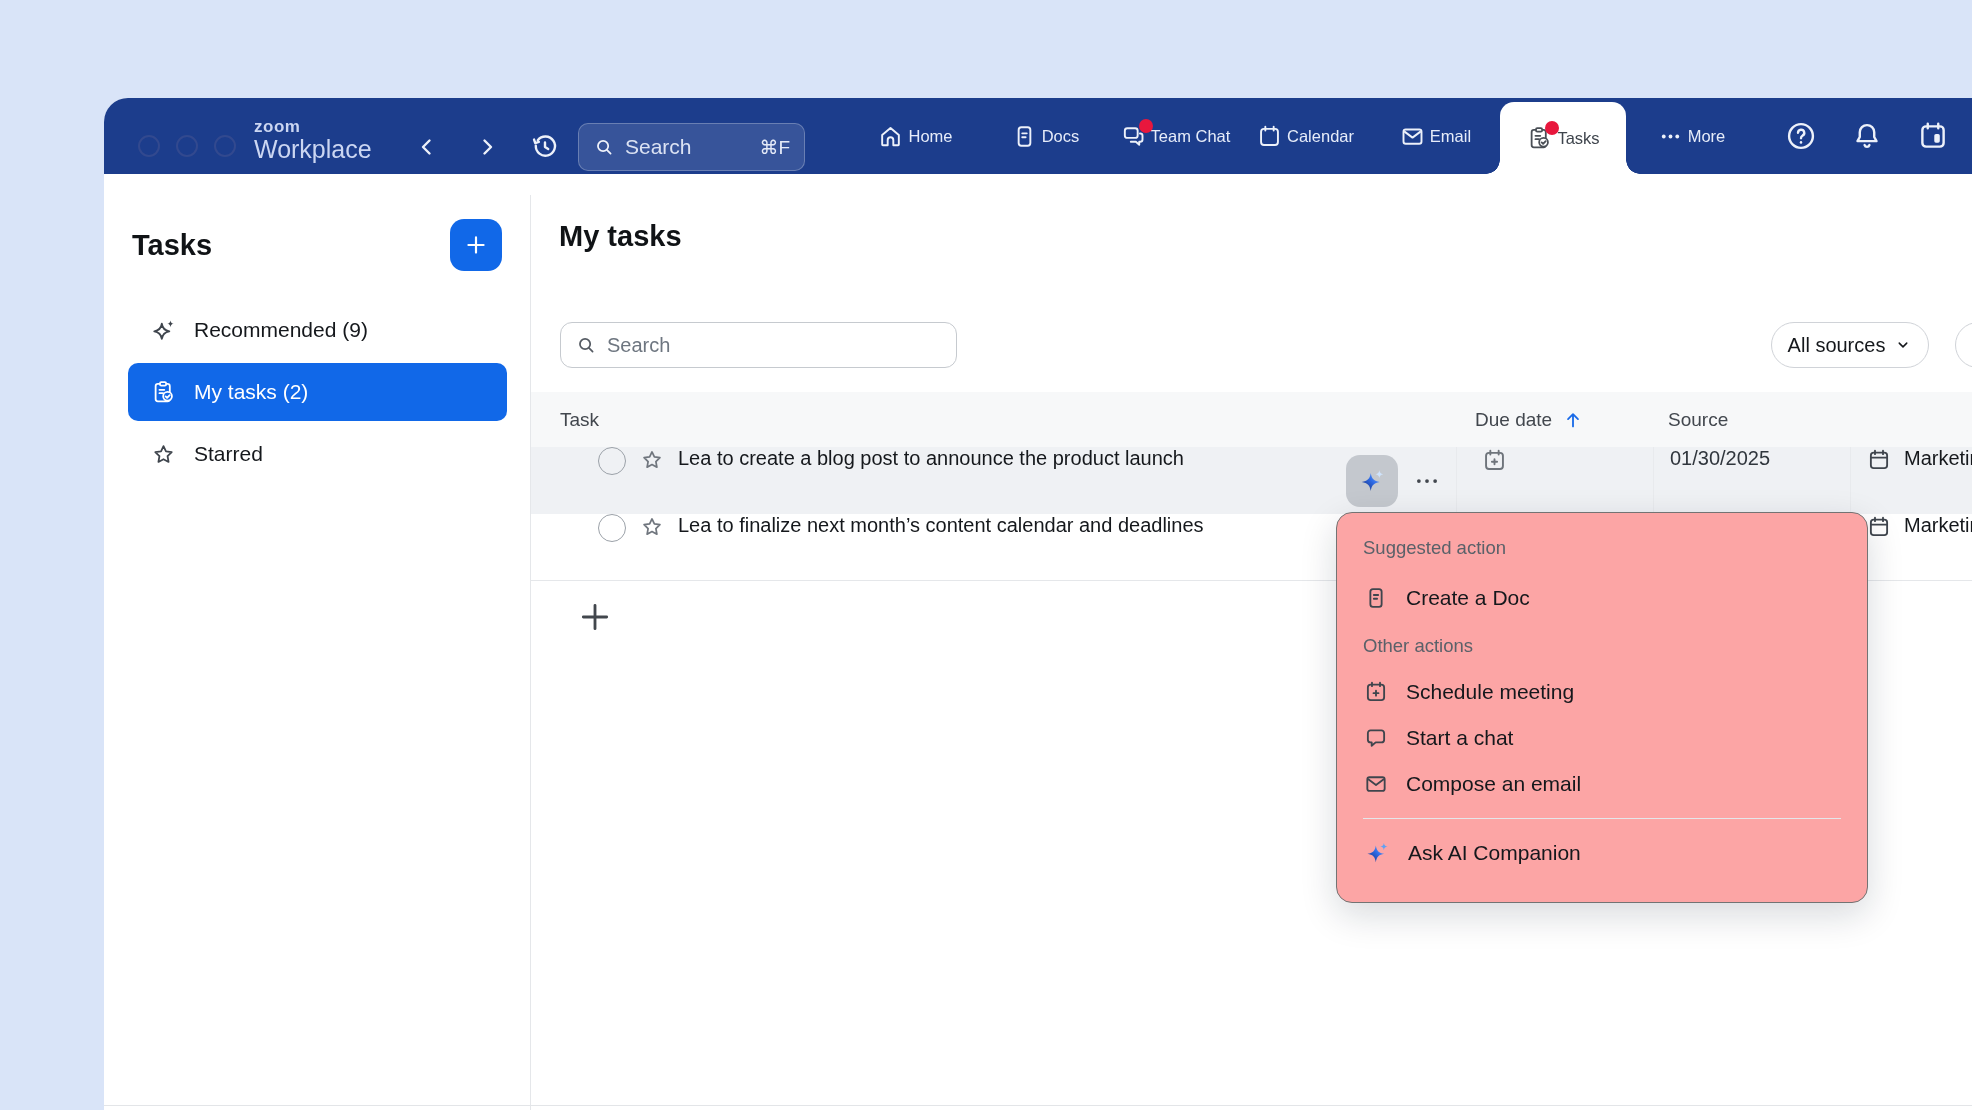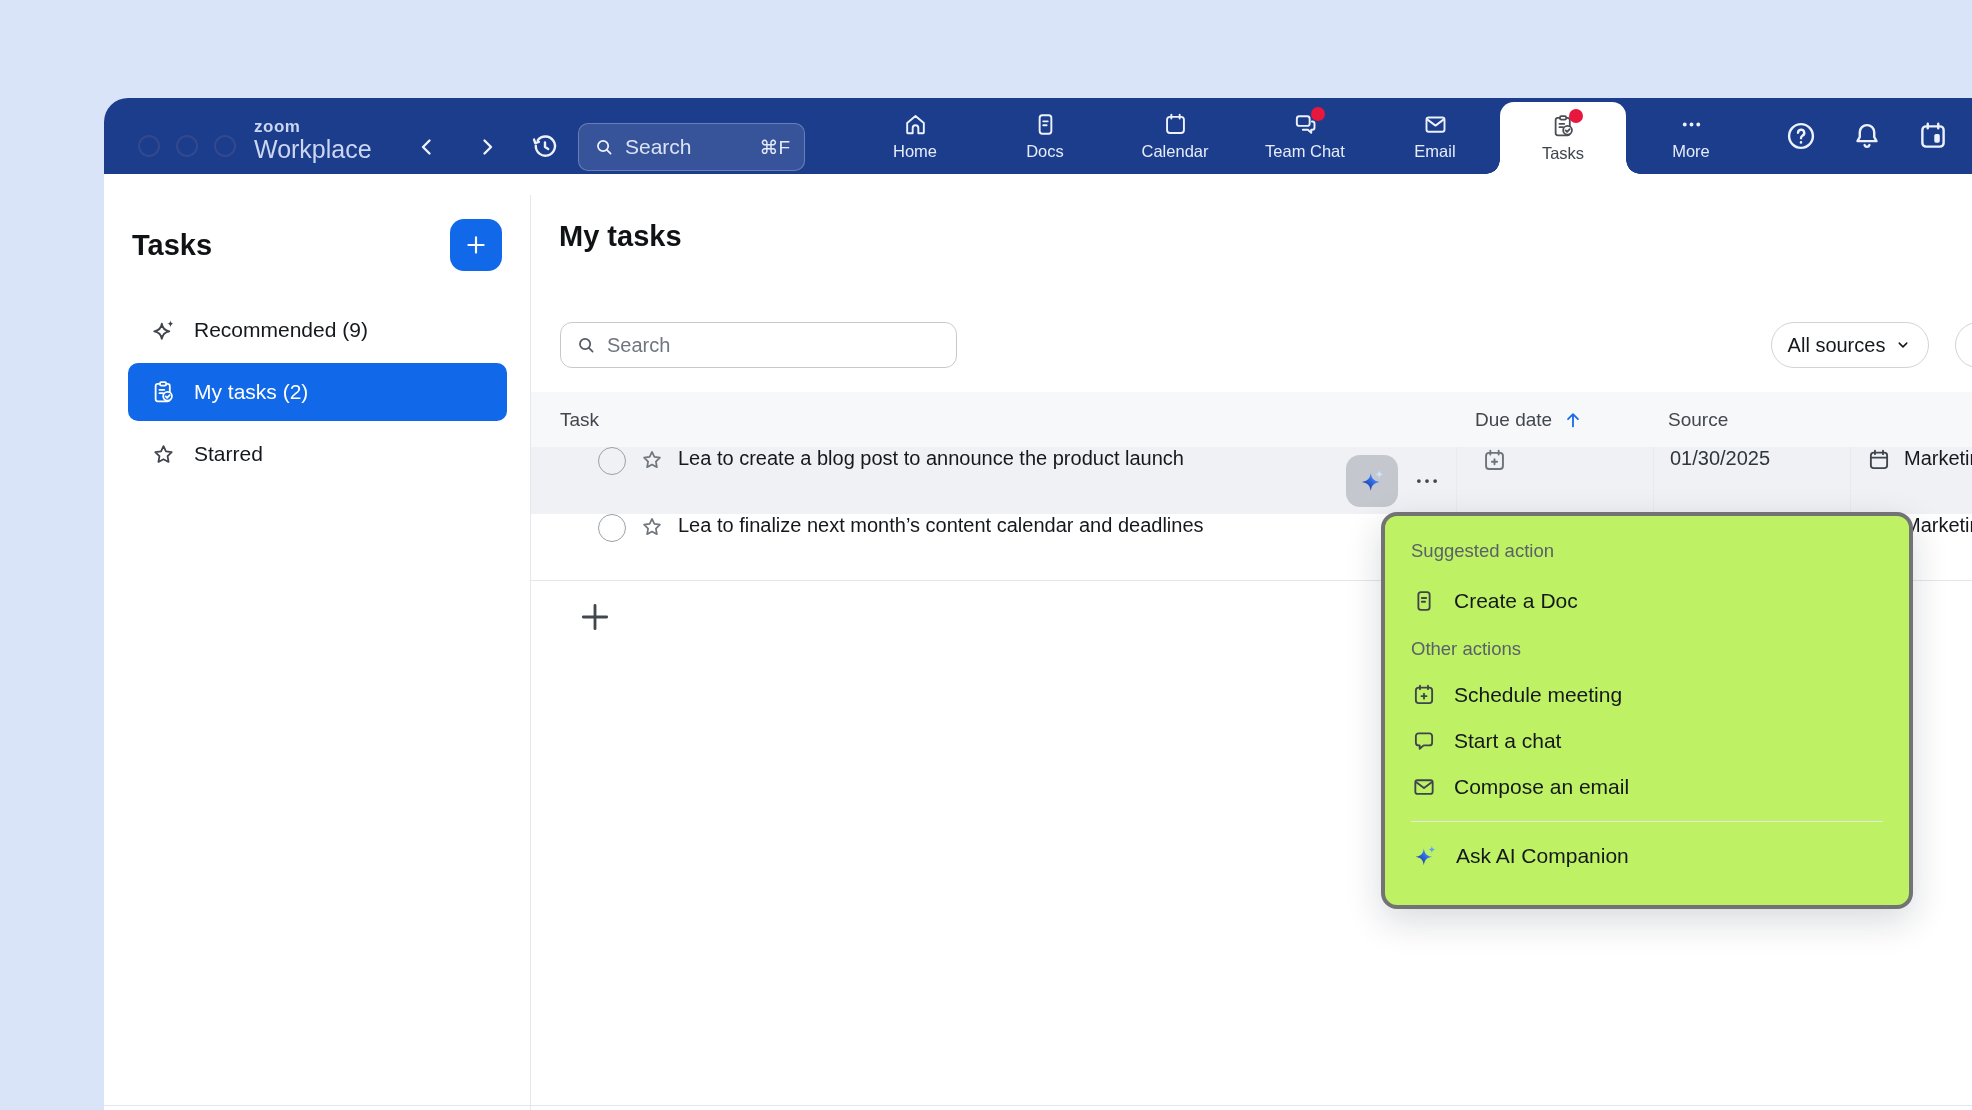--- a/index.html
+++ b/index.html
@@ -37,21 +37,21 @@
     border-radius:10px; display:flex; align-items:center; padding:0 14px; gap:10px; color:#F0F3FB;
   }
   .nav-search input {
     flex:1; min-width:0; background:transparent; border:none; outline:none;
     color:#F0F3FB; font-size:21px; font-family:inherit;
   }
   .nav-search input::placeholder { color:#E4EAF8; opacity:.95; }
   .nav-search .kbd { font-size:19px; color:#E4EAF8; }
   .nav-items { position:absolute; left:746px; top:0; height:100%; display:flex; }
   .nav-item {
-    width:130px; height:100%; display:flex; flex-direction:column; align-items:center;
+    width:130px; height:100%; display:flex; align-items:center;
     justify-content:center; gap:4px; color:#EDF1FA; cursor:pointer; background:none; border:none;
     font-family:inherit;
   }
   .nav-item .ico { position:relative; width:27px; height:27px; }
   .nav-item .lbl { font-size:16.5px; color:#E6ECF9; }
   .nav-tab {
     width:126px; margin-top:4px; height:calc(100% - 4px);
     background:#fff; border-radius:14px 14px 0 0; position:relative; color:#4A4F56;
   }
   .nav-tab .lbl { color:#3F454D; }
@@ -130,22 +130,22 @@
   .cal-add { width:27px; height:27px; color:#6E747B; background:none; border:none; cursor:pointer; }
   .created-cell { padding-left:16px; color:#30363D; }
   .source-cell { padding-left:15px; gap:12px; color:#15181C; overflow:hidden; white-space:nowrap; }
   .source-cell .ico { width:26px; height:26px; color:#3F454D; flex:0 0 auto; }
 
   .add-task { position:absolute; left:44px; top:402px; width:40px; height:40px; color:#42474D;
               background:none; border:none; cursor:pointer; }
 
   
   .menu {
-    position:absolute; left:850px; top:317px; width:532px; border-radius:16px; background:#bef264;
-    border:4px solid #737373; box-shadow:0 12px 36px rgba(15,23,42,.16);
+    position:absolute; left:805px; top:317px; width:532px; border-radius:16px; background:#fca5a5;
+    border:1px solid #737373; box-shadow:0 12px 36px rgba(15,23,42,.16);
     padding:24px 26px 26px 26px; z-index:50;
   }
   .menu-label { font-size:18.5px; color:#5A6169; margin-bottom:16px; }
   .menu-label.second { margin-top:14px; margin-bottom:12px; }
   .menu-item { height:46px; display:flex; align-items:center; gap:17px; font-size:21px; color:#15181C;
                background:none; border:none; cursor:pointer; width:100%; font-family:inherit; text-align:center; }
   .menu-item .ico { width:26px; height:26px; color:#3F454D; flex:0 0 auto; }
   .menu-div { height:1px; background:#E4E6EA; margin:11px 0; }
 
   svg { display:block; width:100%; height:100%; }
@@ -217,35 +217,35 @@
             <svg viewBox="0 0 24 24" fill="none" stroke="currentColor" stroke-width="1.7" stroke-linecap="round" stroke-linejoin="round">
                 <rect x="6.8" y="3.8" width="10.4" height="16.4" rx="2.4"></rect>
                 <path d="M10 9.2h4M10 12.7h3"></path>
               </svg>
           </span>
           <span class="lbl">Docs</span>
         </button>
         <button class="nav-item">
           <span class="ico">
             <svg viewBox="0 0 24 24" fill="none" stroke="currentColor" stroke-width="1.7" stroke-linecap="round" stroke-linejoin="round">
+              <rect x="4.3" y="4.6" width="11.4" height="8.6" rx="2.2"></rect>
+              <path d="M17.7 9.3h.3a2 2 0 0 1 2 2v3.3a2 2 0 0 1-2 2h-.9v2.7l-3-2.7h-4.5"></path>
+            </svg>
+            <span class="red-dot"></span>
+          </span>
+          <span class="lbl">Team Chat</span>
+        </button>
+        <button class="nav-item">
+          <span class="ico">
+            <svg viewBox="0 0 24 24" fill="none" stroke="currentColor" stroke-width="1.7" stroke-linecap="round" stroke-linejoin="round">
                 <rect x="4.5" y="5.2" width="15" height="14.3" rx="2.6"></rect>
                 <path d="M8.3 3.4v3.2M15.7 3.4v3.2"></path>
               </svg>
           </span>
           <span class="lbl">Calendar</span>
-        </button>
-        <button class="nav-item">
-          <span class="ico">
-            <svg viewBox="0 0 24 24" fill="none" stroke="currentColor" stroke-width="1.7" stroke-linecap="round" stroke-linejoin="round">
-              <rect x="4.3" y="4.6" width="11.4" height="8.6" rx="2.2"></rect>
-              <path d="M17.7 9.3h.3a2 2 0 0 1 2 2v3.3a2 2 0 0 1-2 2h-.9v2.7l-3-2.7h-4.5"></path>
-            </svg>
-            <span class="red-dot"></span>
-          </span>
-          <span class="lbl">Team Chat</span>
         </button>
         <button class="nav-item">
           <span class="ico">
             <svg viewBox="0 0 24 24" fill="none" stroke="currentColor" stroke-width="1.7" stroke-linecap="round" stroke-linejoin="round">
                 <rect x="4" y="5.8" width="16" height="12.6" rx="2"></rect>
                 <path d="M5.2 7.9 12 13l6.8-5.1"></path>
               </svg>
           </span>
           <span class="lbl">Email</span>
         </button>

